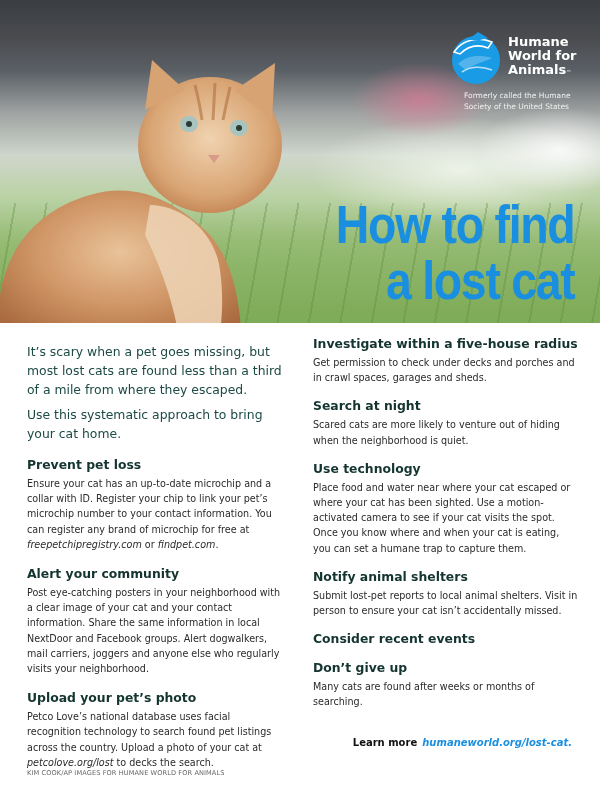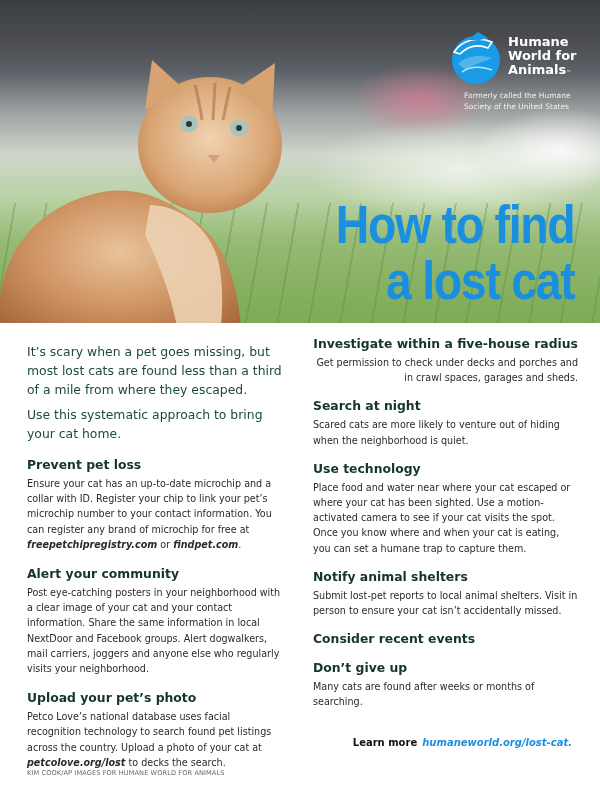--- a/index.html
+++ b/index.html
@@ -48,28 +48,28 @@
   .col {
     position: absolute; top: 336px; width: 260px;
   }
   .col-left { left: 27px; }
   .col-right { left: 313px; width: 265px; }
   .intro {
     color: #1c4a44; font-size: 12.4px; line-height: 19px; margin: 6px 0 0 0;
   }
   .intro + .intro { margin-top: 6px; }
   .section { margin-top: 14px; }
-  .col-right .section:first-child { margin-top: 0; text-align: right; }
+  .col-right .section:first-child { margin-top: 0; }
   .section h2 {
     margin: 0 0 3px 0; color: #13342f; font-size: 12.4px; line-height: 16px; font-weight: bold;
   }
   .section p {
     margin: 0; color: #2a2a2a; font-size: 9.6px; line-height: 15.2px;
   }
-  .section p i { font-style: italic; font-weight: bold; }
+  .section p i { font-style: italic; }
   .col-right .section { margin-top: 13px; }
   .learn-more {
     position: absolute; right: 28px; top: 737px; font-size: 10px; font-weight: bold; color: #111;
   }
   .learn-more a { color: #1a8fe0; font-style: italic; text-decoration: none; margin-left: 5px; }
   .credit {
     position: absolute; left: 27px; top: 769px; font-size: 6.6px; color: #666; letter-spacing: 0.1px;
   }
 </style>
 </head>

